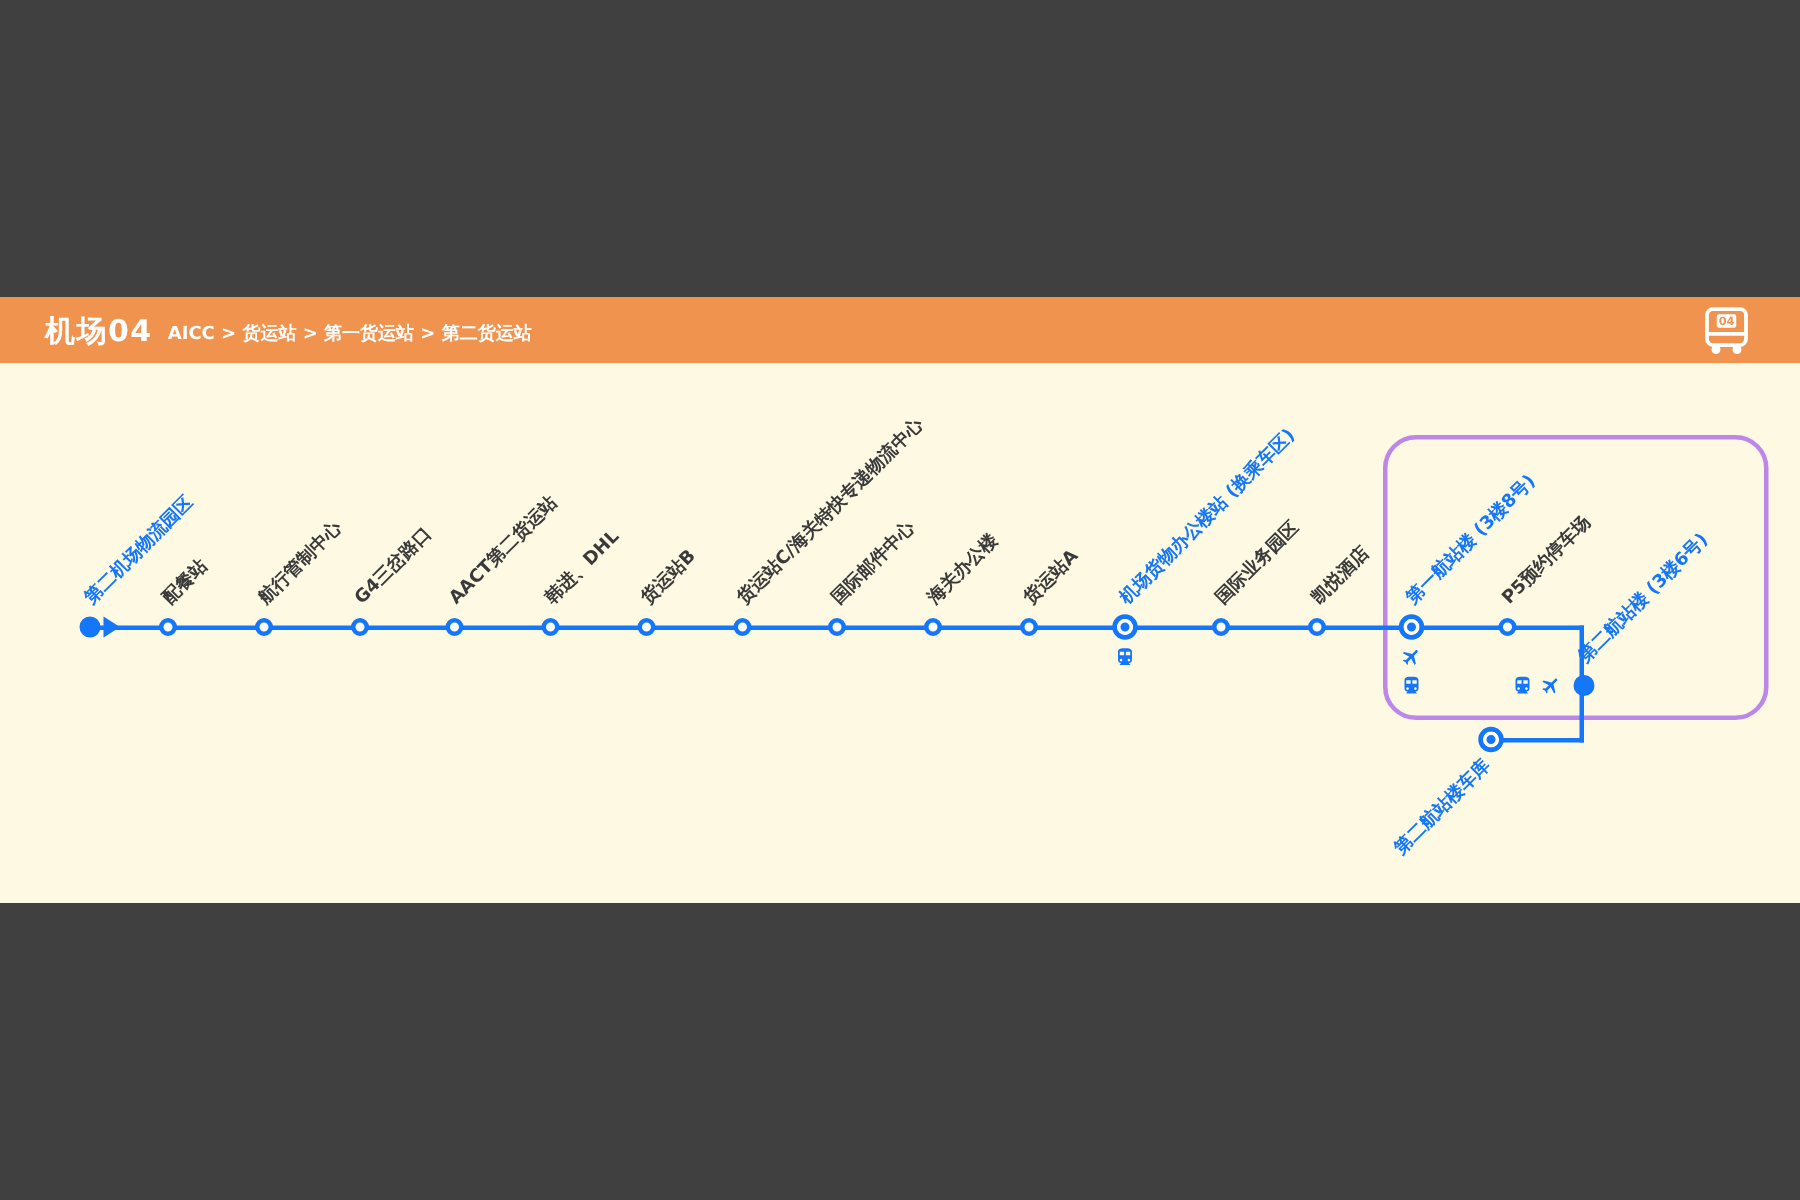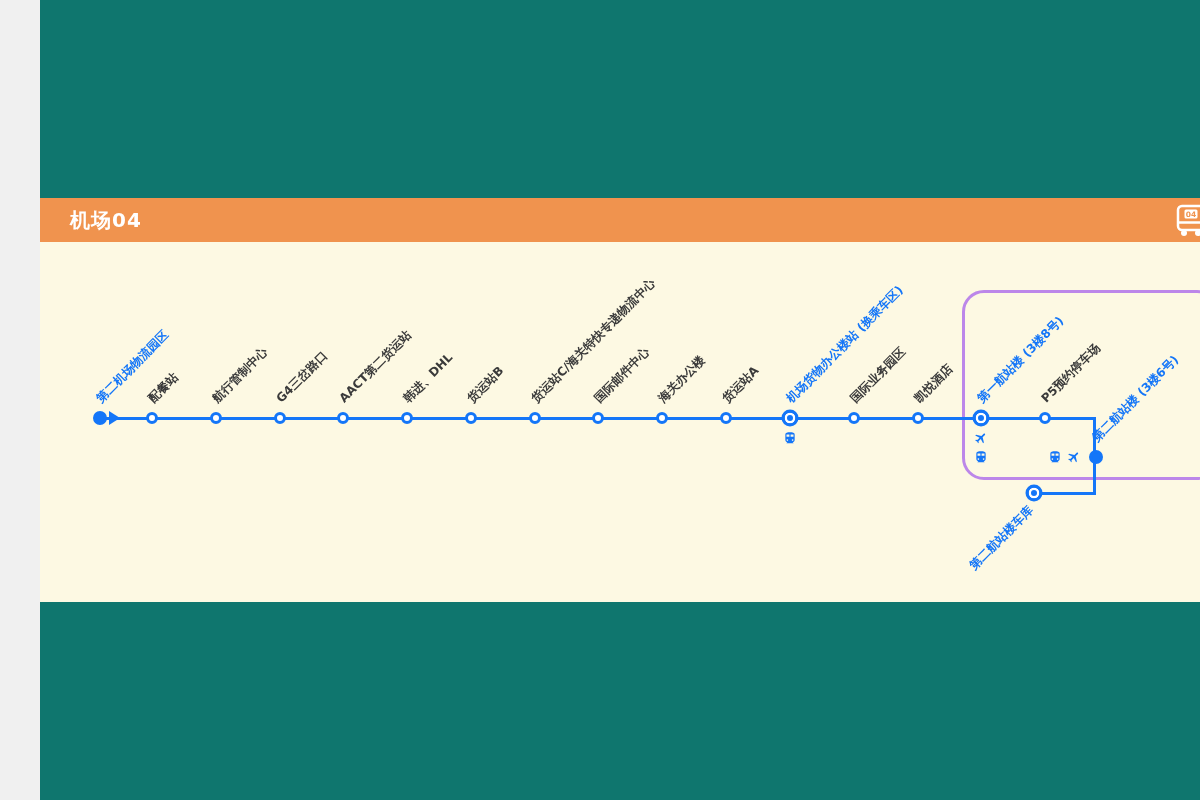--- a/index.html
+++ b/index.html
@@ -3,21 +3,21 @@
 <meta charset="utf-8">
 <style>
   * { margin:0; padding:0; box-sizing:border-box; }
   html,body { width:1200px; height:800px; }
   body {
     font-family:"DejaVu Sans","Liberation Sans",sans-serif;
     background:#f0f0f0;
     position:relative;
     overflow:hidden;
   }
-  .screen { position:absolute; inset:0; background:#0f766e;margin-left:40px; }
+  .screen { position:absolute; inset:0; background:#404040; }
 
   
   .route-card { position:absolute; left:0; top:198px; width:1200px; }
 
   .route-header {
     height:44px; background:#F0934E;
     display:flex; align-items:center;
     padding:0 30px; color:#fff;
   }
   .route-title { font-size:20px; font-weight:bold; letter-spacing:1px; }
@@ -82,20 +82,21 @@
   .ticon svg { width:100%; height:100%; }
 </style>
 </head>
 <body>
 
 <div class="screen">
   <div class="route-card">
 
     <header class="route-header">
       <span class="route-title">机场04</span>
+      <span class="route-breadcrumb">AICC &gt; 货运站 &gt; 第一货运站 &gt; 第二货运站</span>
       <span class="bus-badge-icon">
         <svg width="38" height="36" viewBox="0 0 38 36" aria-hidden="true">
           <rect x="6" y="4" width="26" height="24" rx="4" fill="none" stroke="#ffffff" stroke-width="2.5"></rect>
           <line x1="6" y1="20.5" x2="32" y2="20.5" stroke="#ffffff" stroke-width="2.5"></line>
           <rect x="12.5" y="7.5" width="13" height="9" rx="1.5" fill="#ffffff"></rect>
           <text x="19" y="14.6" font-size="7.5" font-weight="bold" fill="#F0934E" text-anchor="middle">04</text>
           <circle cx="12" cy="31" r="3" fill="#ffffff"></circle>
           <circle cx="26" cy="31" r="3" fill="#ffffff"></circle>
         </svg>
       </span>

